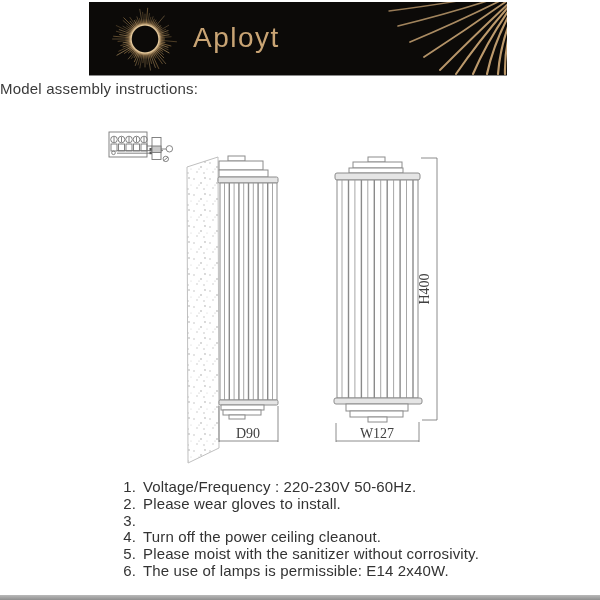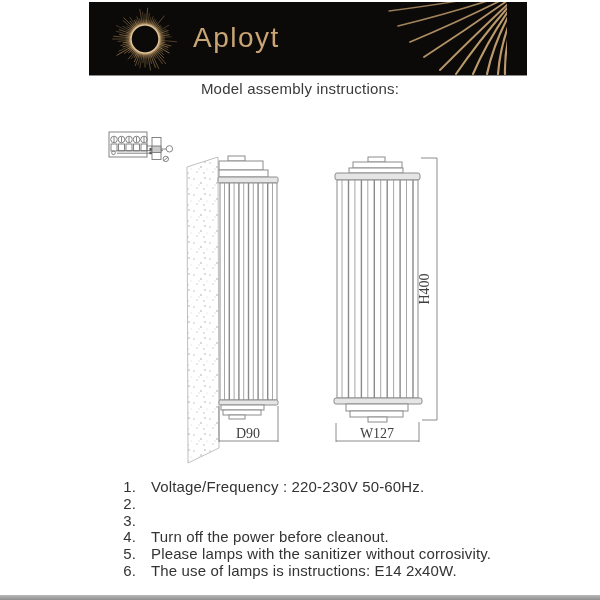--- a/index.html
+++ b/index.html
@@ -3,45 +3,45 @@
 <meta charset="utf-8">
 <style>
   html,body{margin:0;padding:0;}
   body{
     width:600px;height:600px;position:relative;background:#ffffff;
     font-family:"Liberation Sans", sans-serif;overflow:hidden;
   }
   
   .banner{
     position:absolute;left:89px;top:2px;width:418px;height:73px;
-    background:#0c0a08;border-bottom:1px solid #8a8a8a;padding-left:20px;
+    background:#0c0a08;border-bottom:1px solid #8a8a8a;
   }
   .banner-art{position:absolute;left:0;top:0;}
   .brand{
     position:absolute;left:104px;top:0;height:73px;line-height:71px;
     font-size:28px;font-weight:400;letter-spacing:1.5px;color:#c9a474;
   }
   
   .subtitle{
-    position:absolute;left:0;top:80px;width:600px;text-align:center;
+    position:absolute;left:0;top:80px;width:600px;text-align:left;
     color:#3a3a3a;font-size:15px;letter-spacing:.2px;line-height:18.5px;
   }
   
   .drawing{position:absolute;left:0;top:120px;}
   .dimtext{
     font-family:"Liberation Serif", serif;font-size:14px;fill:#414141;
   }
   
   .instructions{
     position:absolute;left:118px;top:479px;color:#333333;
     font-size:15px;letter-spacing:.15px;
   }
   .instr-row{display:flex;line-height:16.8px;}
   .instr-num{width:18px;text-align:right;flex:none;}
-  .instr-text{margin-left:15px;white-space:nowrap;}
+  .instr-text{margin-left:7px;white-space:nowrap;}
   
   .bottom-band{
     position:absolute;left:0;bottom:0;width:600px;height:5px;
     background:linear-gradient(#b9b9b9,#8f8f8f);
   }
 </style>
 </head>
 <body>
 
 <div class="banner">
@@ -277,31 +277,32 @@
   <text class="dimtext" x="429" y="289" text-anchor="middle" transform="rotate(-90 429 289)">H400</text>
 </svg>
 
 <div class="instructions">
   <div class="instr-row">
     <span class="instr-num">1.</span>
     <span class="instr-text">Voltage/Frequency : 220-230V 50-60Hz.</span>
   </div>
   <div class="instr-row">
     <span class="instr-num">2.</span>
+    <span class="instr-text">Please wear gloves to install.</span>
   </div>
   <div class="instr-row">
     <span class="instr-num">3.</span>
   </div>
   <div class="instr-row">
     <span class="instr-num">4.</span>
-    <span class="instr-text">Turn off the power before cleanout.</span>
+    <span class="instr-text">Turn off the power ceiling cleanout.</span>
   </div>
   <div class="instr-row">
     <span class="instr-num">5.</span>
-    <span class="instr-text">Please lamps with the sanitizer without corrosivity.</span>
+    <span class="instr-text">Please moist with the sanitizer without corrosivity.</span>
   </div>
   <div class="instr-row">
     <span class="instr-num">6.</span>
-    <span class="instr-text">The use of lamps is instructions: E14 2x40W.</span>
+    <span class="instr-text">The use of lamps is permissible: E14 2x40W.</span>
   </div>
 </div>
 
 <div class="bottom-band"></div>
 
 </body></html>

